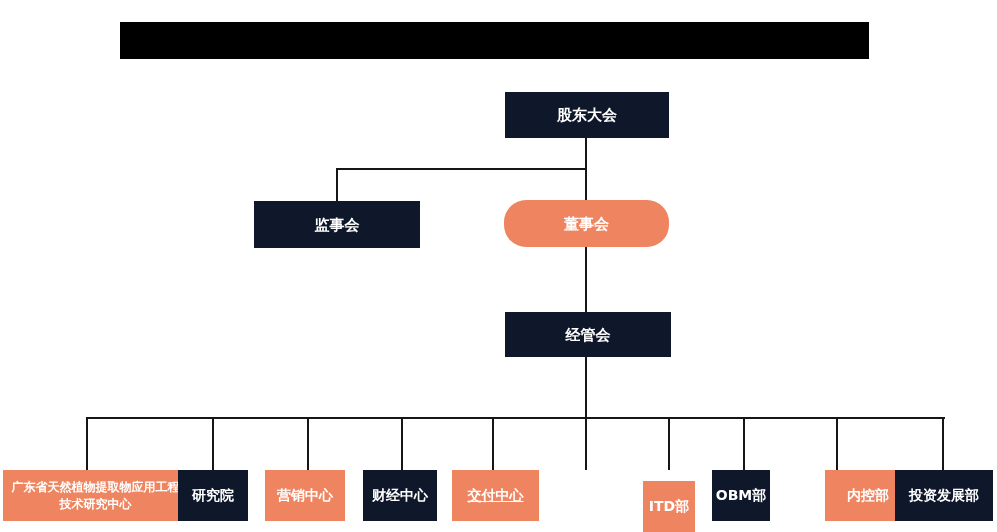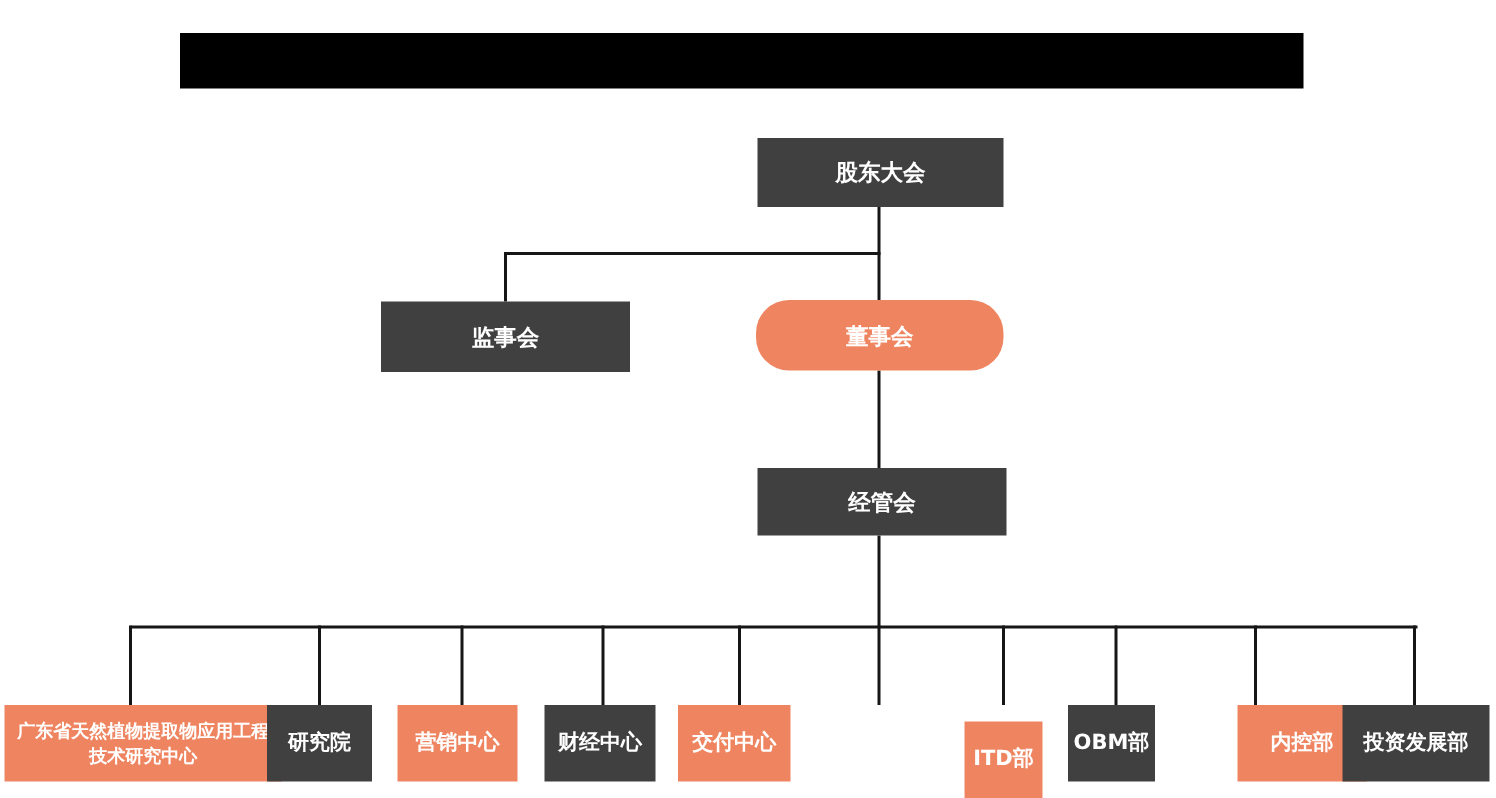--- a/index.html
+++ b/index.html
@@ -22,21 +22,21 @@
     box-sizing: border-box;
     display: flex;
     align-items: center;
     justify-content: center;
     text-align: center;
     color: #ffffff;
     font-weight: bold;
     font-size: 15px;
     line-height: 1.2;
   }
-  .primary   { background: #404040; }
+  .primary   { background: #0f172a; }
   .secondary { background: #EF8560; }
   .line { position: absolute; background: #161616; }
   .row4 { top: 470px; height: 51px; font-size: 14px; }
   .node-research-center { font-size: 12px; line-height: 1.4; padding: 0 3px; }
 </style>
 </head>
 <body>
 
 <div class="stage">
 
@@ -63,19 +63,19 @@
 
   <div class="node primary" style="left:254px; top:201px; width:166px; height:47px;">监事会</div>
   <div class="node secondary" style="left:504px; top:200px; width:165px; height:47px;border-radius:22px;">董事会</div>
 
   <div class="node primary" style="left:505px; top:312px; width:166px; height:45px;text-align:right;">经管会</div>
 
   <div class="node secondary row4 node-research-center" style="left:3px; width:185px;">广东省天然植物提取物应用工程技术研究中心</div>
   <div class="node primary row4" style="left:178px; width:70px;text-align:center;">研究院</div>
   <div class="node secondary row4" style="left:265px; width:80px;">营销中心</div>
   <div class="node primary row4" style="left:363px; width:74px;">财经中心</div>
-  <div class="node secondary row4" style="left:452px; width:75px;">交付中心</div>
+  <div class="node secondary row4" style="left:452px; width:87px;text-decoration:underline;">交付中心</div>
   <div class="node secondary row4" style="left:643px; width:52px;margin-top:11px;">ITD部</div>
   <div class="node primary row4" style="left:712px; width:58px;">OBM部</div>
   <div class="node secondary row4" style="left:825px; width:86px;">内控部</div>
   <div class="node primary row4" style="left:895px; width:98px;">投资发展部</div>
 
 </div>
 
 </body></html>

